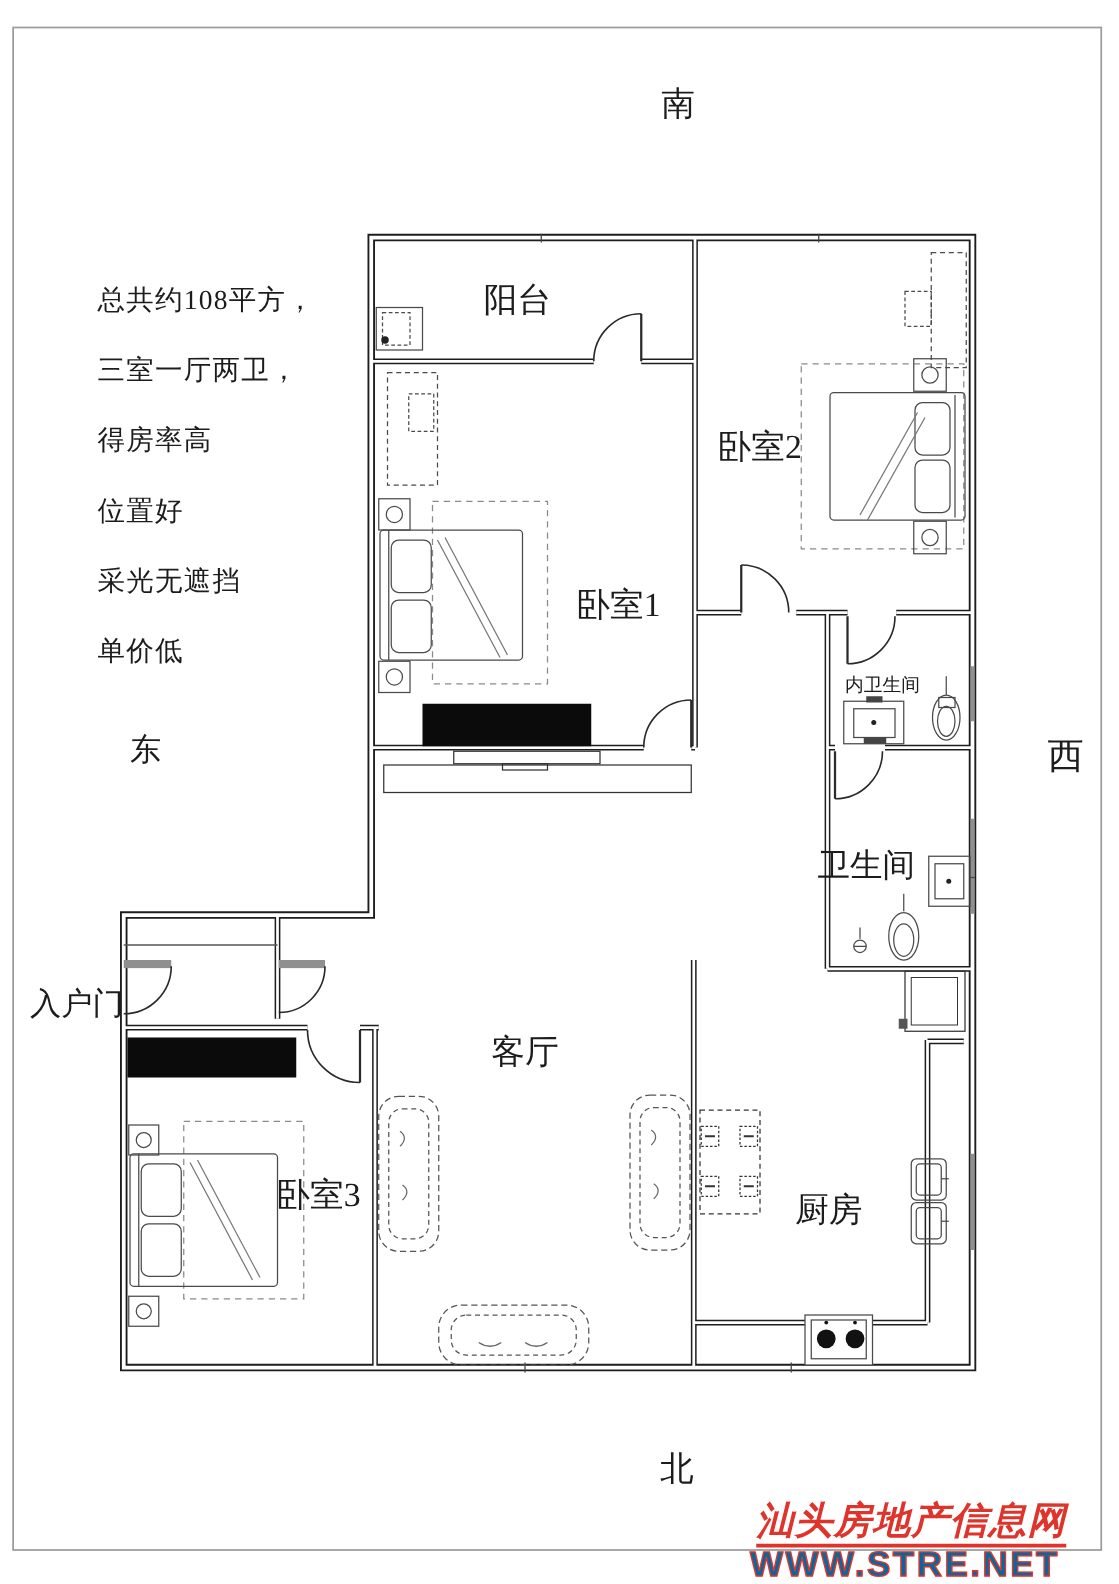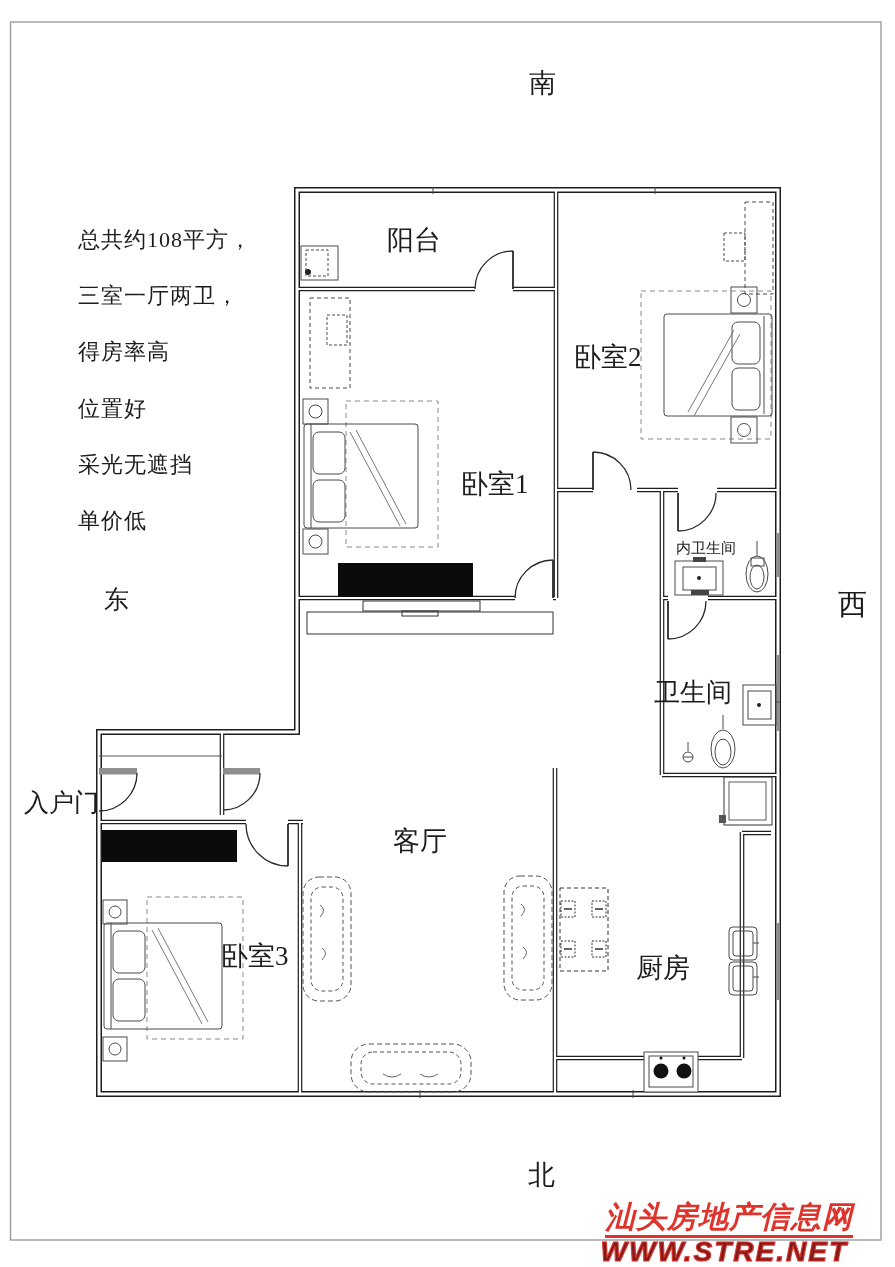--- a/index.html
+++ b/index.html
@@ -1,22 +1,22 @@
 <!DOCTYPE html>
 <html><head>
 <meta charset="utf-8">
 <style>
   html,body{margin:0;padding:0;background:#fff;}
   .stage{position:relative;width:895px;height:1267px;background:#ffffff;overflow:hidden;
          font-family:"Liberation Serif","DejaVu Serif",serif;}
   svg text{fill:#1c1c1c;}
   .wm1{position:absolute;right:42px;top:1202px;font-size:30px;font-weight:bold;font-style:italic;
        color:#df342c;letter-spacing:1px;line-height:1;padding-bottom:3px;border-bottom:3px solid #df342c;}
-  .wm2{position:absolute;right:47px;top:1238px;font-size:28px;font-weight:bold;font-style:italic;
-       color:#7f1d1d;letter-spacing:2px;line-height:1;-webkit-text-stroke:1.1px #df342c;
+  .wm2{position:absolute;right:47px;top:1238px;font-size:28px;font-weight:bold;
+       color:#0369a1;letter-spacing:2px;line-height:1;-webkit-text-stroke:1.1px #df342c;
        text-shadow:0 0 1px #df342c;font-family:"Liberation Sans","DejaVu Sans",sans-serif;}
 </style>
 </head>
 <body>
 
 <div class="stage">
 <svg width="895" height="1267" viewBox="0 0 895 1267">
 
   <rect x="10.5" y="22" width="870.5" height="1218" fill="none" stroke="#9c9c9c" stroke-width="1.4"></rect>
 

